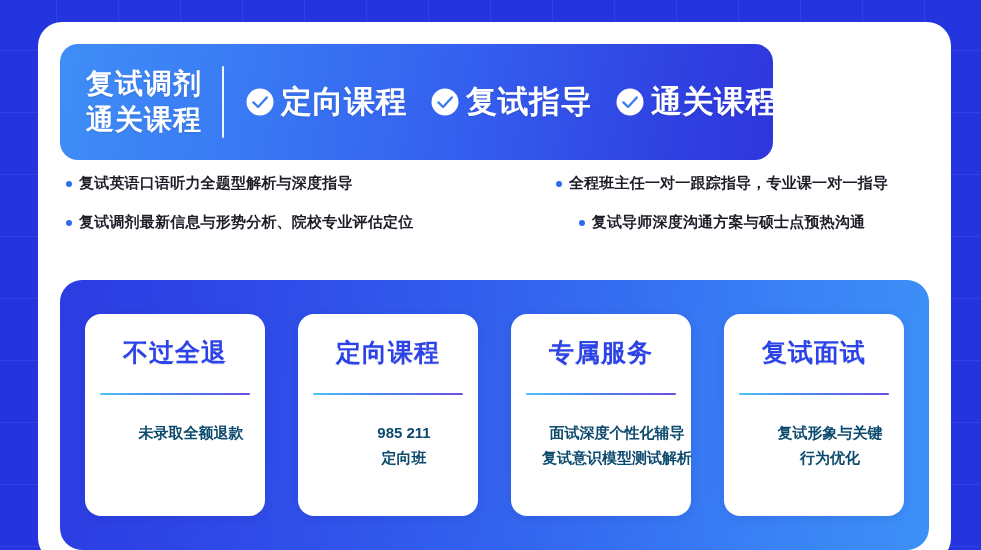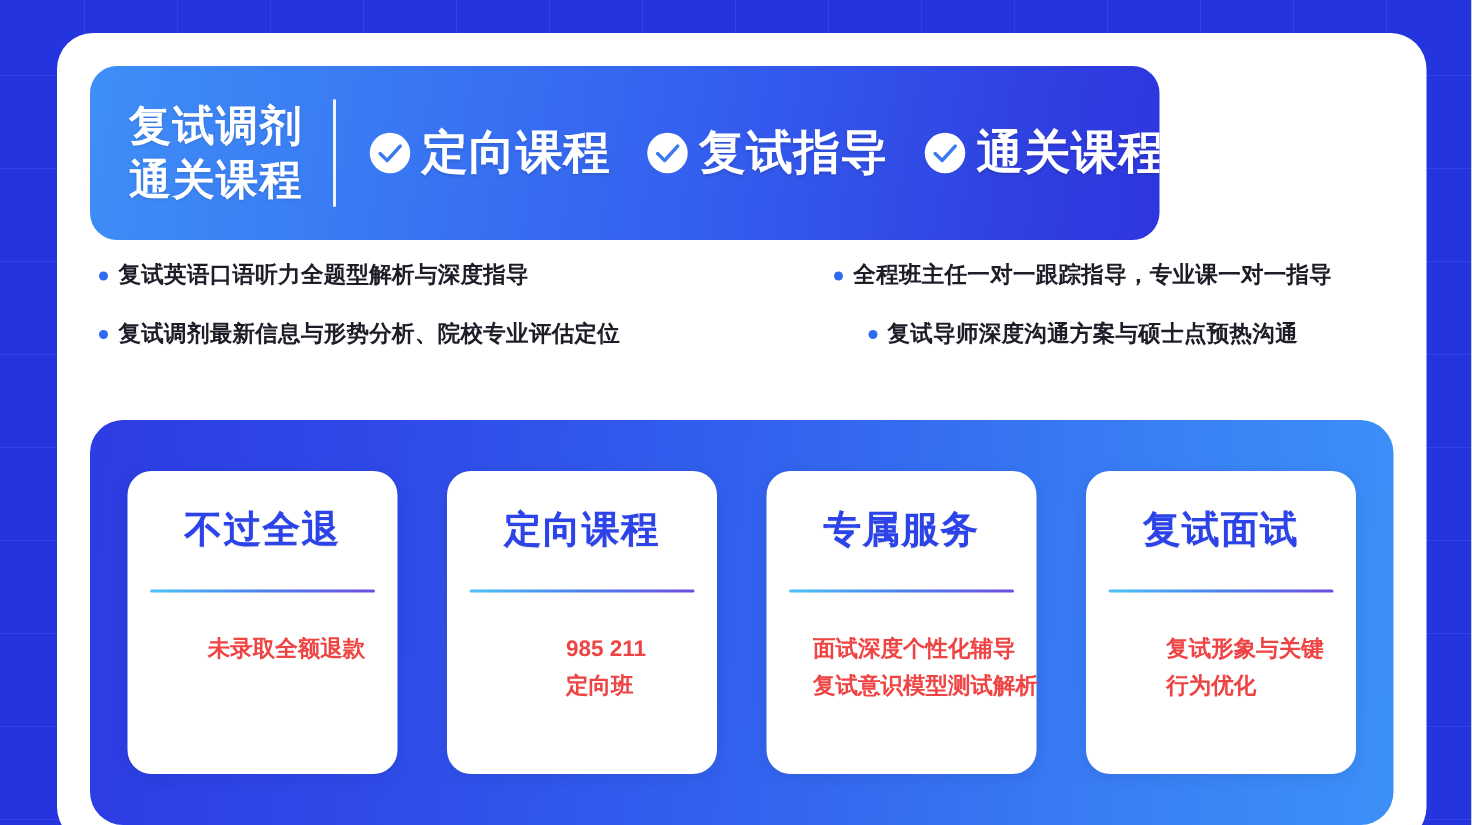--- a/index.html
+++ b/index.html
@@ -176,23 +176,23 @@
     width: 150px;
     height: 2px;
     margin-top: 24px;
     border-radius: 2px;
     background: linear-gradient(to right, #4fc3f7 0%, #4a86f0 45%, #6d4de0 100%);
   }
   .card-body {
     margin-top: 26px;
     font-size: 15px;
     font-weight: 700;
-    color: #ef4444;
+    color: #0c4a6e;
     line-height: 1.65;
-    text-align: left;
+    text-align: center;
     white-space: nowrap;
     margin-left: 32px;
   }
   .card-body .ln { display: block; }
 </style>
 </head>
 <body>
 
 <div id="page">
 

